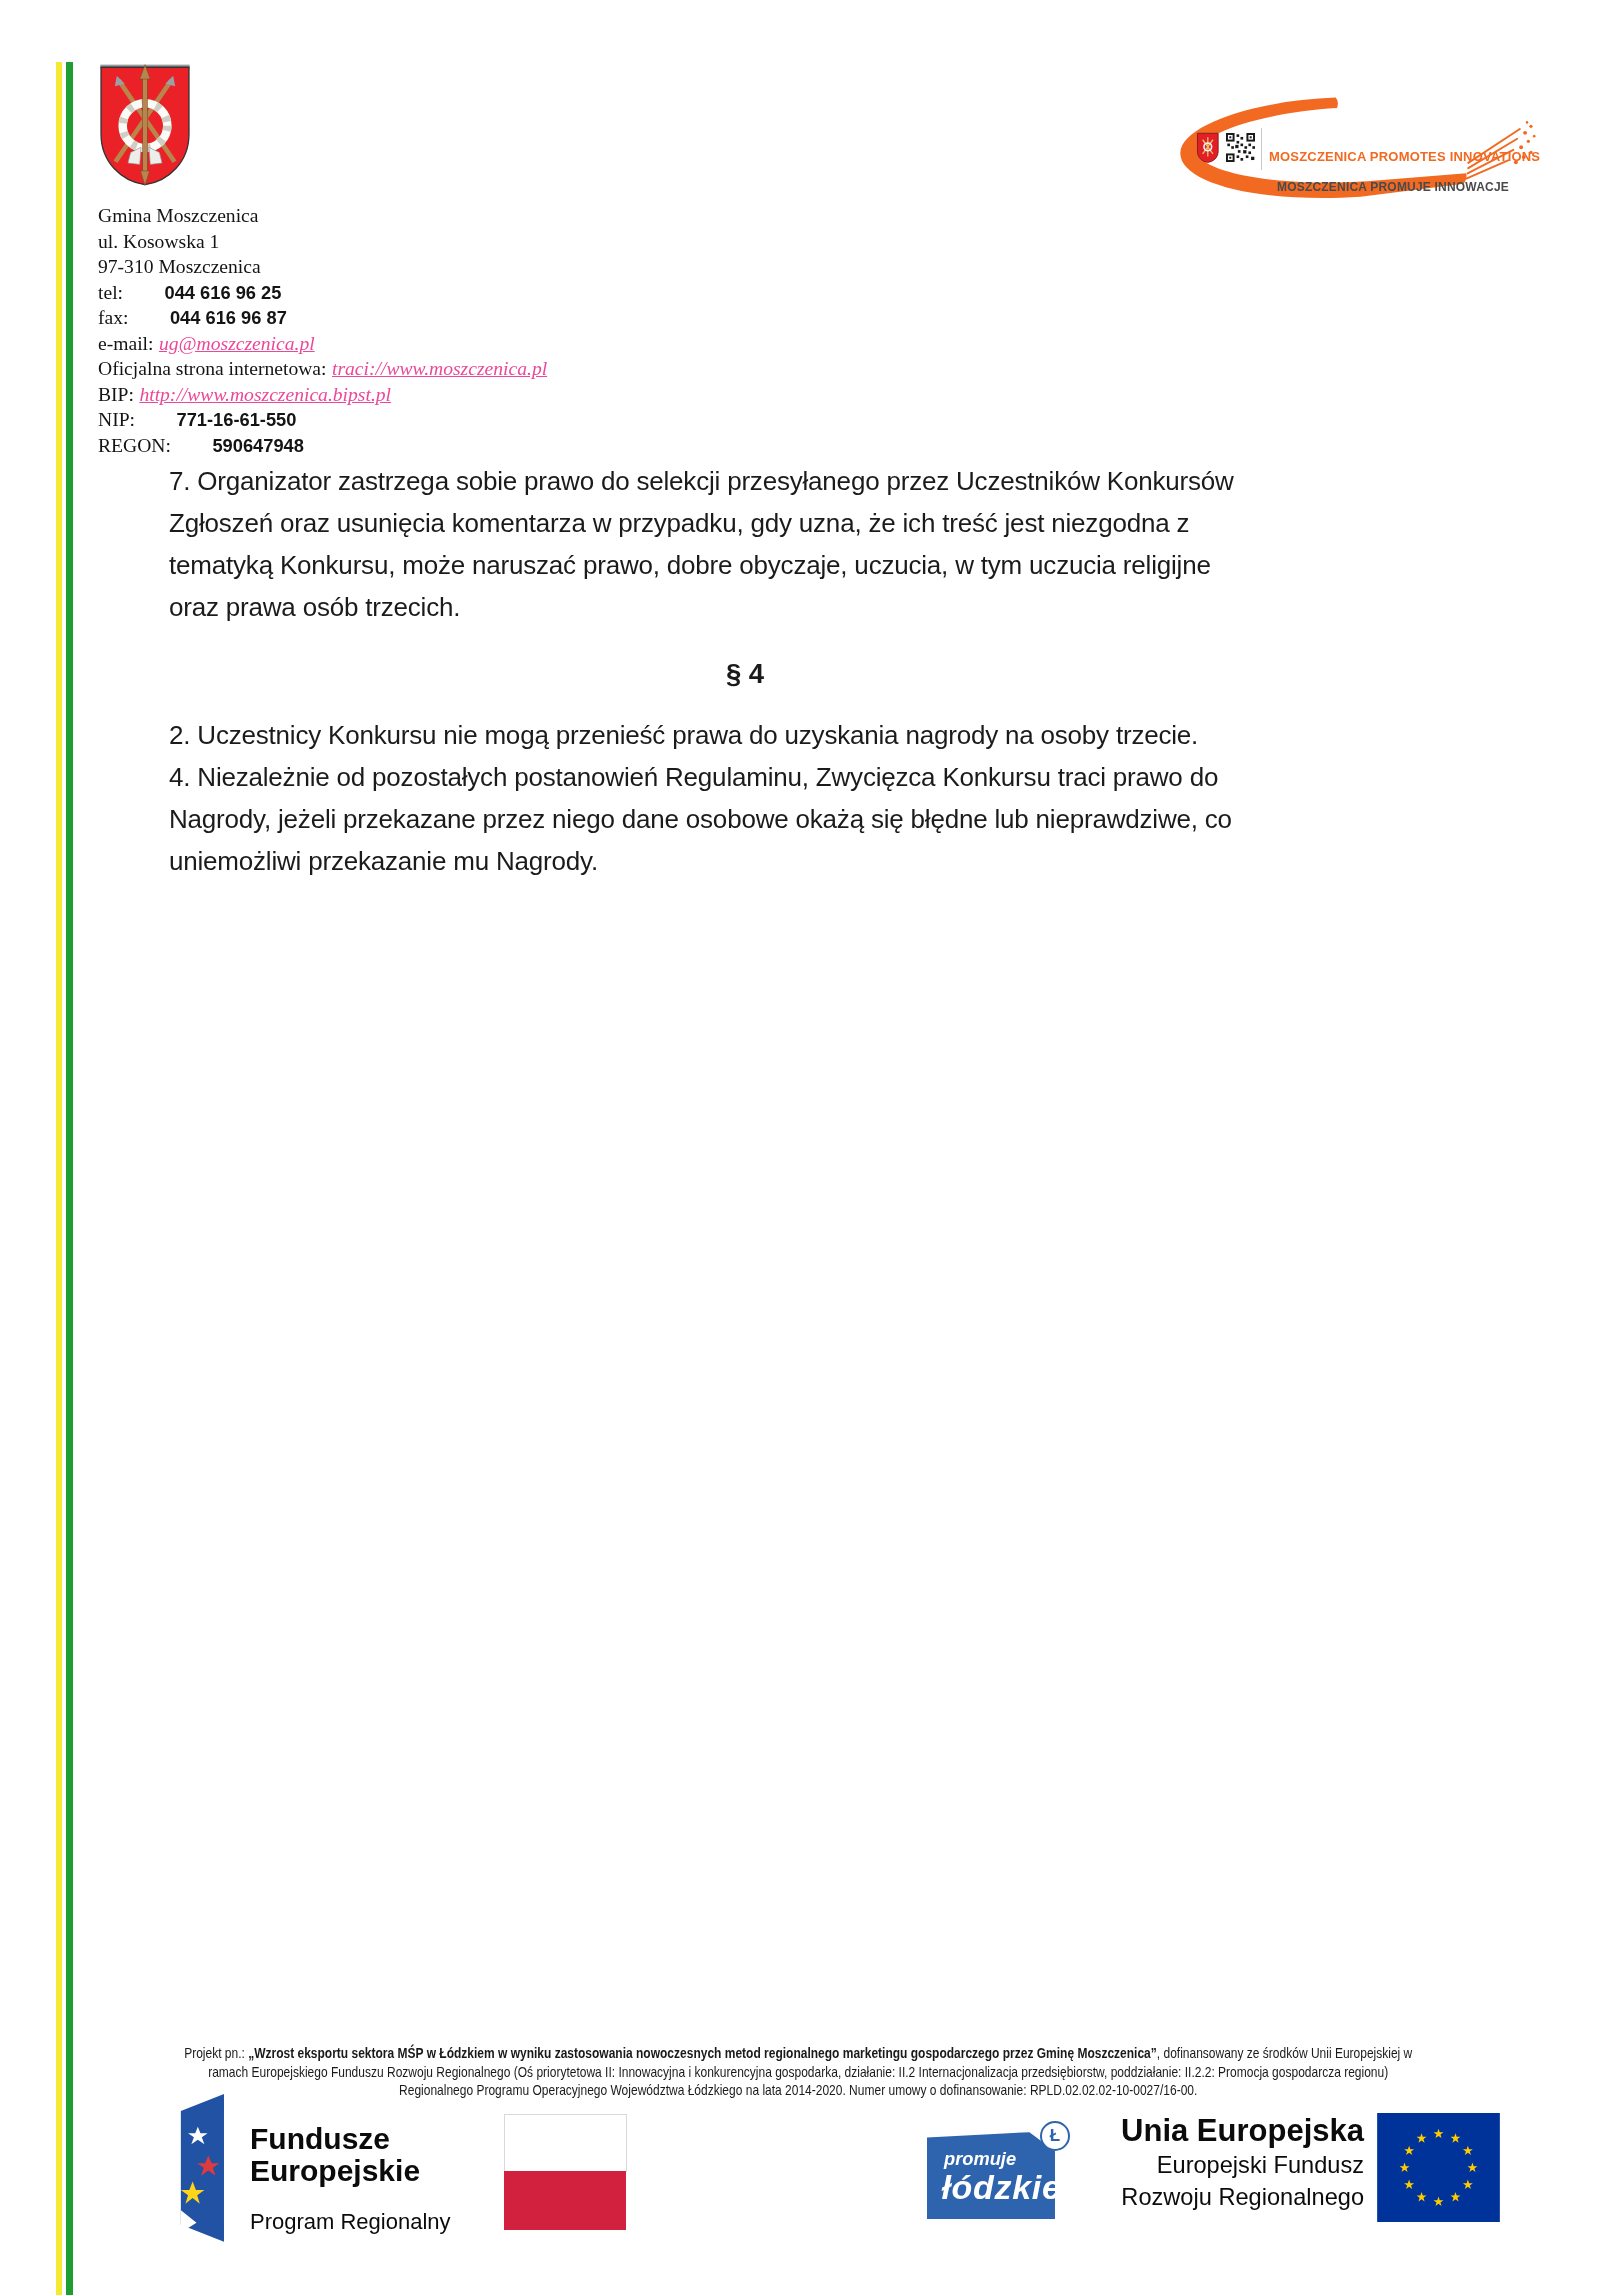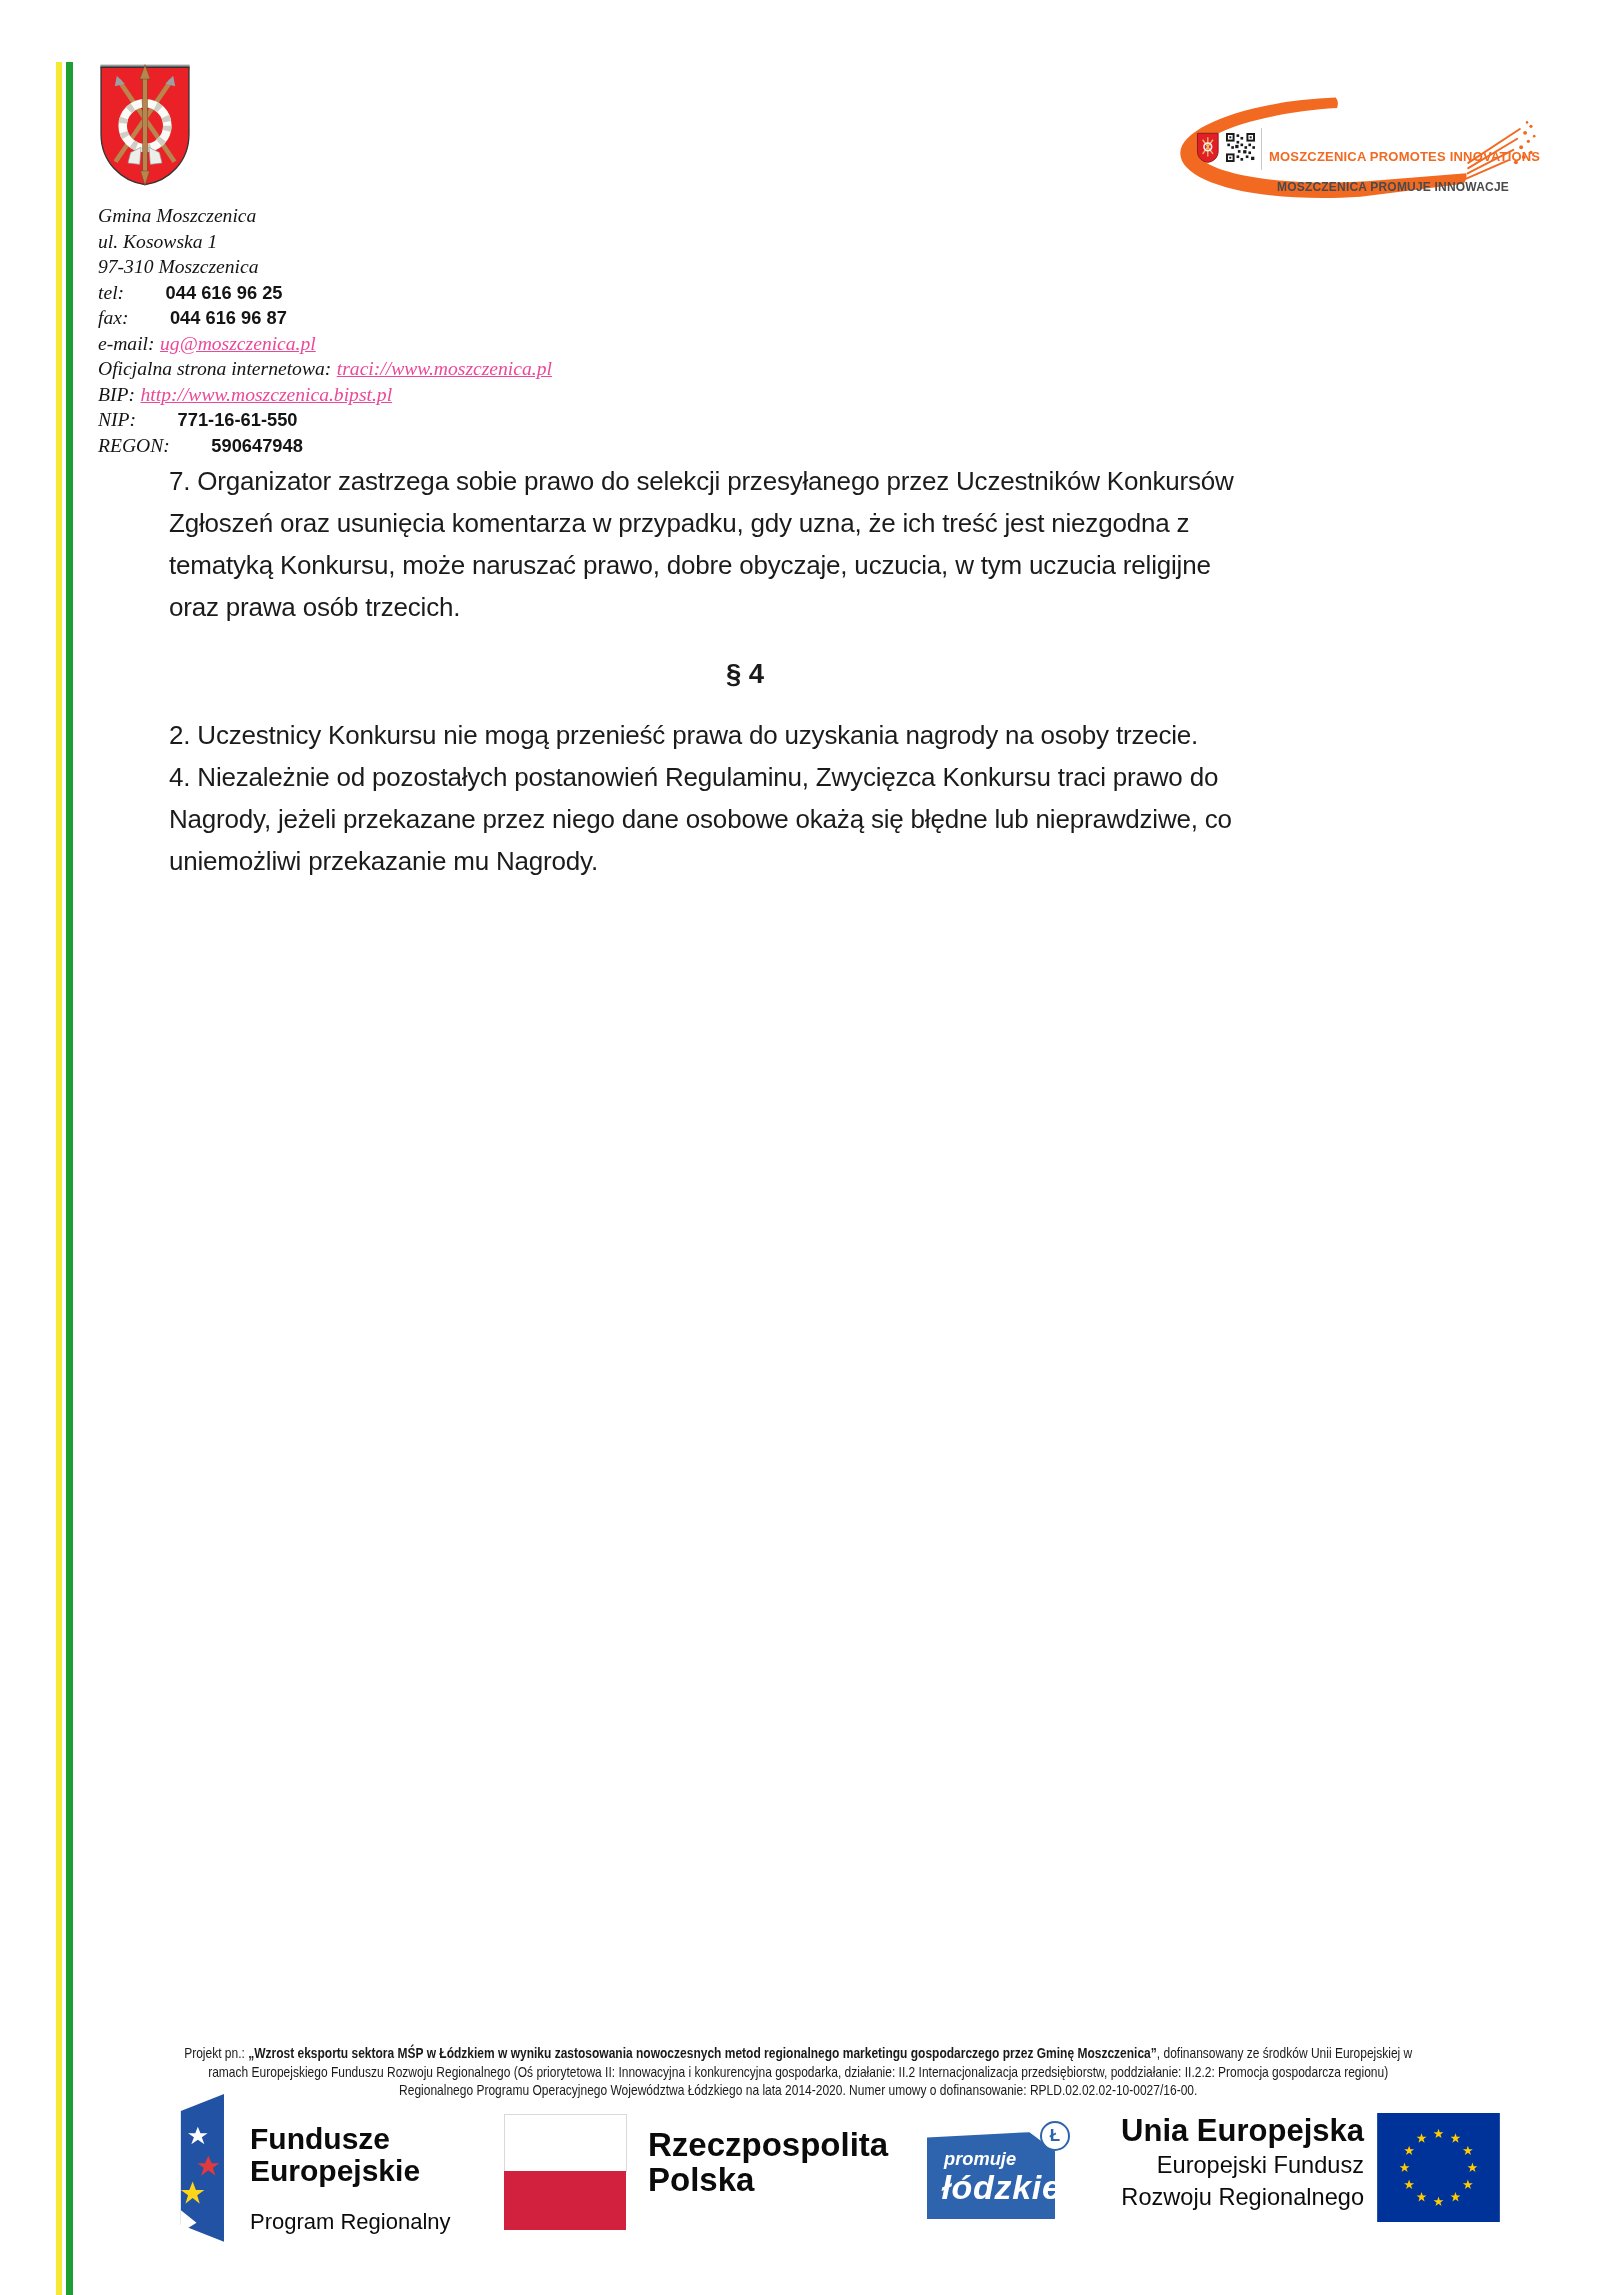--- a/index.html
+++ b/index.html
@@ -10,21 +10,21 @@
   
   .stripe-yellow{left:56px;top:62px;width:5.9px;height:2233px;background:#F5EA31;}
   .stripe-green{left:66px;top:62px;width:6.5px;height:2233px;background:#1E9E30;}
 
   
   .crest{left:99px;top:62px;width:92px;height:126px;}
 
   
   .addr{left:98px;top:203px;font-size:19.6px;line-height:25.5px;color:#141414;}
   .addr .row{white-space:nowrap;}
-  .lbl{font-family:"Liberation Serif",serif;font-style:italic;}
+  .lbl{font-family:"Liberation Serif",serif;}
   .val{font-weight:700;font-size:18.3px;font-family:"Liberation Sans",sans-serif;padding-left:36px;}
   .lnk{font-family:"Liberation Serif",serif;font-style:italic;color:#ec4899;text-decoration:underline;cursor:pointer;}
 
   
   .promo{left:1171px;top:95px;width:366px;height:111px;}
   .promo svg.swoosh{position:absolute;left:0;top:0;}
   .promo .shield{position:absolute;left:25px;top:37px;}
   .promo .qr{position:absolute;left:55px;top:38px;}
   .promo .divider{position:absolute;left:90px;top:33px;width:1.3px;height:42px;background:#C9C9C9;}
   .promo .t1{position:absolute;left:106px;top:37px;font-size:12px;font-weight:700;color:#4A4A4C;letter-spacing:0.2px;white-space:nowrap;margin-top:48px;}
@@ -202,24 +202,20 @@
   <div class="abs fe-text">
     <div class="big">Fundusze</div>
     <div class="big">Europejskie</div>
     <div class="small">Program Regionalny</div>
   </div>
 
   <div class="abs pl-flag">
     <div class="w"></div>
     <div class="r"></div>
   </div>
-  <div class="abs rp-text">
-    <div>Rzeczpospolita</div>
-    <div>Polska</div>
-  </div>
 
   <div class="abs lodz">
     <div class="box"></div>
     <div class="small">promuje</div>
     <div class="big">łódzkie</div>
     <div class="badge">Ł</div>
   </div>
 
   <div class="abs eu-text">
     <div class="big">Unia Europejska</div>

